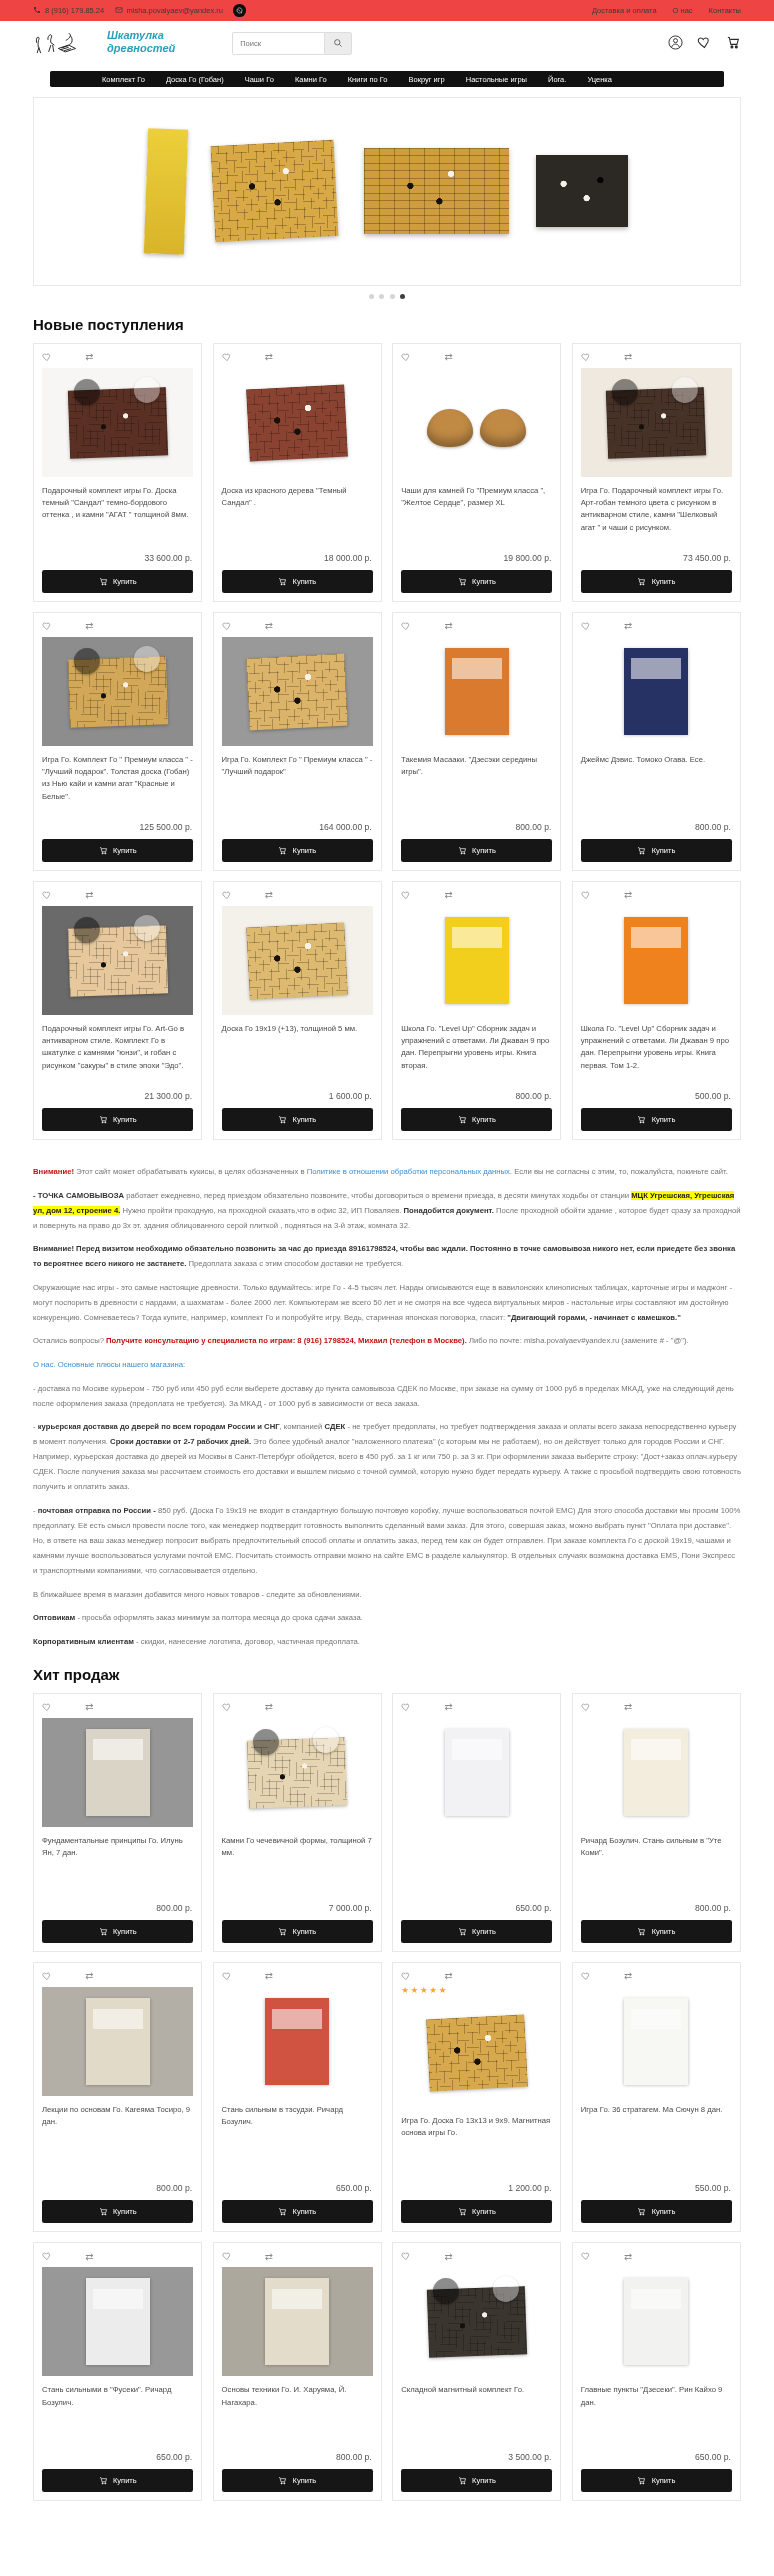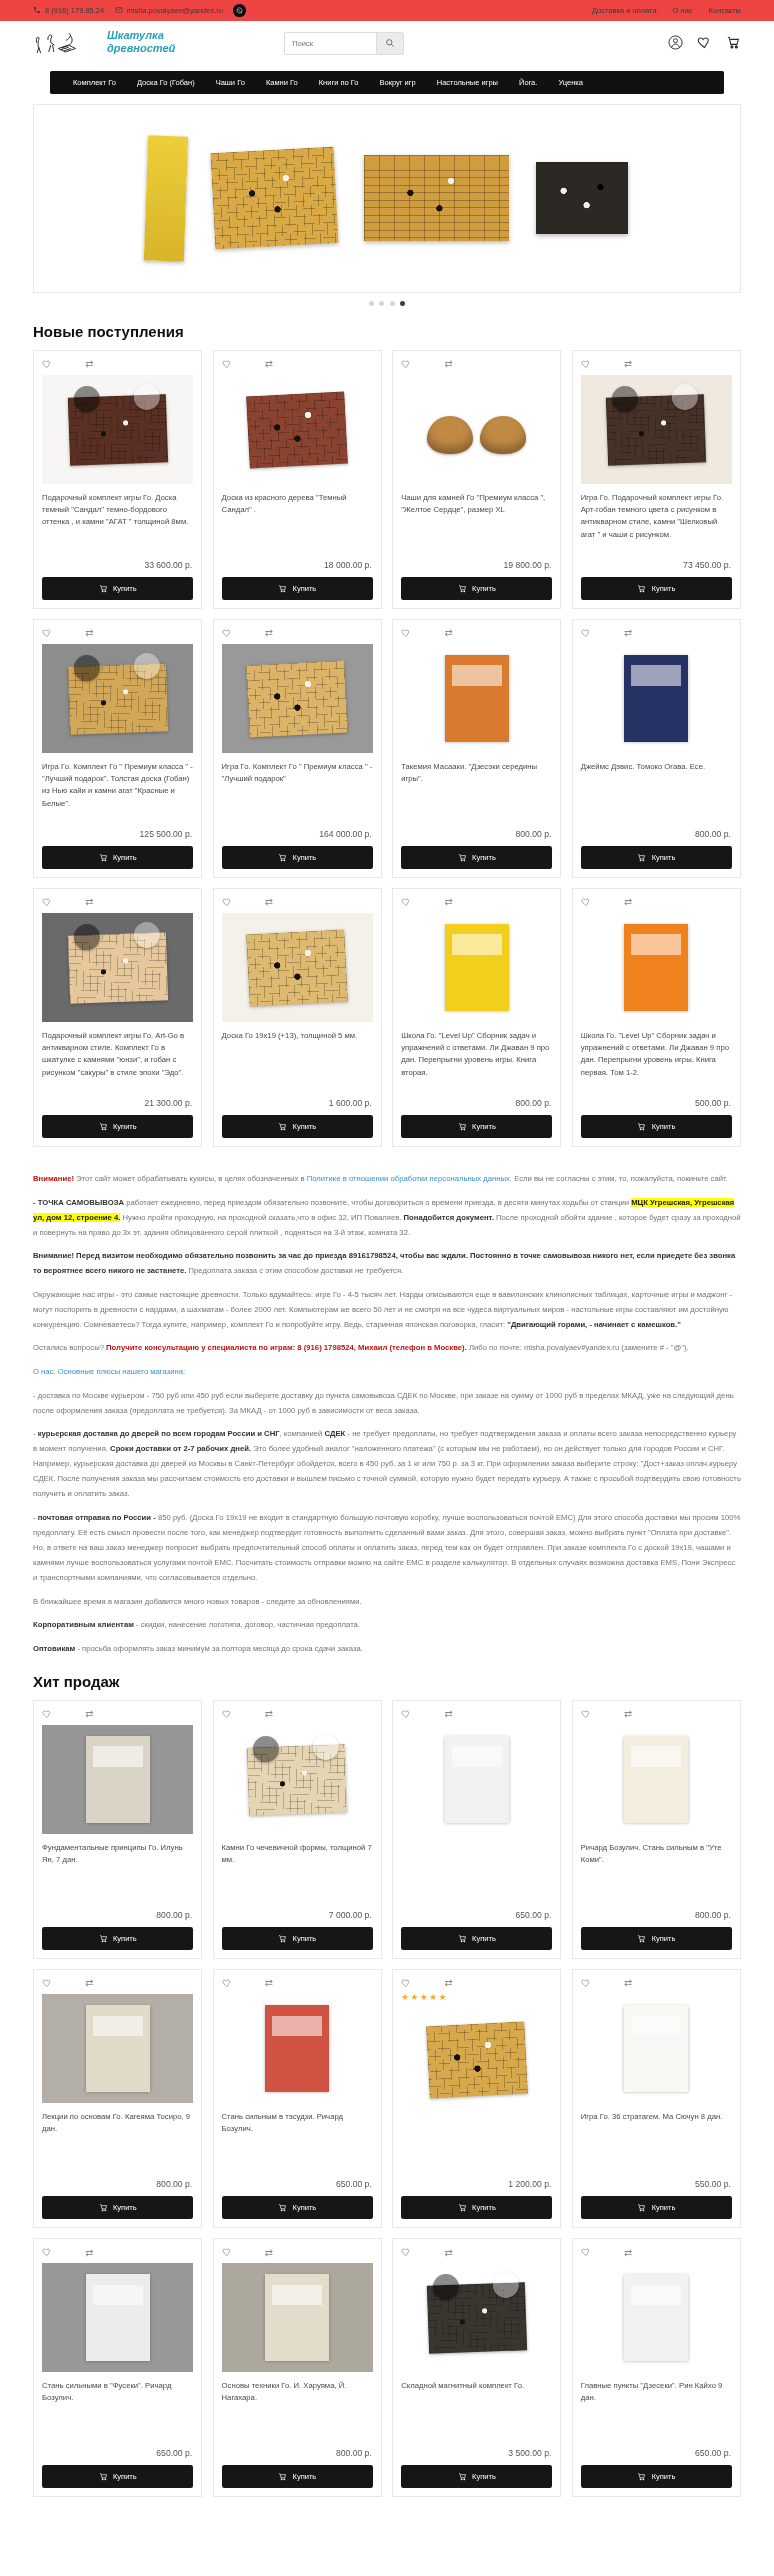--- a/index.html
+++ b/index.html
@@ -15,30 +15,30 @@
   .tb-item svg { width:8px; height:8px; }
   .wa-circle { width:12.6px; height:12.6px; border-radius:50%; background:#0d0d0d; display:flex; align-items:center; justify-content:center; }
   .wa-circle svg { width:6.9px; height:6.9px; }
   #topbar-links { display:flex; gap:16px;justify-content:flex-end; }
   #topbar-links a { color:#3a3a3a; }
 
   
   .header-inner { display:flex; align-items:center; height:45px; }
   .logo { display:flex; align-items:flex-start; gap:21px; }
   .logo-text { color:#26a0bd; font-size:11px; line-height:1.1; font-weight:bold; font-style:italic; }
-  .search { display:flex; margin-left:109px; }
+  .search { display:flex; margin-left:57px; }
   .search input { width:92px; height:23px; border:0.6px solid #ddd; border-right:none; border-radius:2.3px 0 0 2.3px; padding:0 6.9px; font-size:7.5px; color:#555; outline:none; }
   .search button { width:27.5px; height:23px; background:#ececec; border:0.6px solid #ddd; border-radius:0 2.3px 2.3px 0; cursor:pointer; display:flex; align-items:center; justify-content:center; }
   .hdr-icons { margin-left:auto; display:flex; align-items:center; gap:13.8px; }
   .hdr-icons .hic { cursor:pointer; }
   .hdr-icons svg { width:15px; height:15px; }
 
   
   .navbar { background:#111; margin:5.7px 17px 0; border-radius:1.7px; }
-  #nav-inner { display:flex; align-items:center; gap:21px; height:23px; padding:0 23px; }
+  #nav-inner { display:flex; align-items:center; gap:21px; height:16px; padding:0 23px;margin-left:29px; }
   .nav-item { color:#fff; font-size:7.5px; white-space:nowrap; cursor:pointer; }
 
   
   .hero { border:0.6px solid #e9e9e9; margin-top:9.2px; height:189px; background:#fff;
           display:flex; align-items:center; justify-content:center; gap:27.5px; }
   .hs { box-shadow:0 1.7px 4.6px rgba(0,0,0,.28); }
   .hs.box { width:40px; height:125px; background:linear-gradient(#eccf3b,#d8b429); transform:rotate(2deg); }
   .grid-tex { background-image:
       radial-gradient(circle at 32% 44%, #17110b 0 2.9px, transparent 3.4px),
       radial-gradient(circle at 60% 30%, #f8f4ea 0 2.9px, transparent 3.4px),
@@ -545,22 +545,22 @@
       <p><span class="red-b">Внимание!</span><span> Этот сайт может обрабатывать кукисы, в целях обозначенных в </span><span class="link">Политике в отношении обработки персональных данных</span><span>. Если вы не согласны с этим, то, пожалуйста, покиньте сайт.</span></p>
       <p><span class="b">-  ТОЧКА САМОВЫВОЗА</span><span> работает ежедневно, перед приездом обязательно позвоните, чтобы договориться о времени приезда,  в десяти минутах ходьбы от станции </span><span class="hl-b">МЦК Угрешская, Угрешская ул, дом 12, строение 4.</span><span> Нужно пройти проходную, на проходной сказать,что в офис 32, ИП Поваляев.  </span><span class="b">Понадобится документ.</span><span> После проходной обойти здание , которое будет сразу за проходной и повернуть на право  до 3х эт. здания облицованного серой плиткой , подняться на 3-й этаж,  комната 32.</span></p>
       <p><span class="b">Внимание! Перед визитом необходимо обязательно позвонить за час до приезда  89161798524, чтобы вас ждали. Постоянно в точке самовывоза никого нет, если приедете без звонка то вероятнее всего никого не застанете.</span><span> Предоплата заказа с этим способом доставки не требуется.</span></p>
       <p><span>Окружающие нас игры - это самые настоящие древности. Только вдумайтесь: игре Го - 4-5 тысяч лет. Нарды описываются еще в вавилонских клинописных таблицах, карточные игры и маджонг - могут поспорить в древности с нардами, а шахматам - более 2000 лет. Компьютерам же всего 50 лет и не смотря на все чудеса виртуальных миров - настольные игры составляют им достойную конкуренцию. Сомневаетесь? Тогда купите, например, комплект Го и попробуйте игру. Ведь, старинная японская поговорка, гласит: </span><span class="b">"Двигающий горами, - начинает с камешков."</span></p>
       <p><span>Остались вопросы? </span><span class="red-b">Получите консультацию у специалиста по играм: 8 (916) 1798524, Михаил (телефон в Москве).</span><span> Либо по почте: misha.povalyaev#yandex.ru (замените # - "@").</span></p>
       <p><span class="link">О нас</span><span>. </span><span class="link">Основные плюсы нашего магазина:</span></p>
       <p><span>- доставка по Москве курьером - 750 руб или 450 руб если выберете доставку до пункта самовывоза СДЕК по Москве, при заказе на сумму от 1000 руб в пределах МКАД, уже на следующий день после оформления заказа (предоплата не требуется). За МКАД - от 1000 руб в зависимости от веса заказа.</span></p>
       <p><span>- </span><span class="b">курьерская доставка до дверей по всем городам России и СНГ</span><span>, компанией </span><span class="b">СДЕК</span><span> - не требует предоплаты, но требует подтверждения заказа и оплаты всего заказа непосредственно курьеру в момент получения. </span><span class="b">Сроки доставки от 2-7 рабочих дней.</span><span> Это более удобный аналог "наложенного платежа" (с которым мы не работаем), но он действует только для городов России и СНГ. Например, курьерская доставка до дверей из Москвы в Санкт-Петербург обойдется, всего в 450 руб. за 1 кг или 750 р. за 3 кг. При оформлении заказа выберите строку: "Дост+заказ оплач.курьеру СДЕК. После получения заказа мы рассчитаем стоимость его доставки и вышлем письмо с точной суммой, которую нужно будет передать курьеру. А также с просьбой подтвердить свою готовность получить и оплатить заказ.</span></p>
       <p><span>- </span><span class="b">почтовая отправка по России -</span><span>  850 руб. (Доска Го 19x19 не входит в стандартную большую почтовую коробку, лучше воспользоваться почтой ЕМС)  Для этого способа доставки мы просим 100% предоплату. Её есть смысл провести после того, как менеджер подтвердит готовность выполнить сделанный вами заказ. Для этого, совершая заказ, можно выбрать пункт "Оплата при доставке". Но, в ответе на ваш заказ менеджер попросит выбрать предпочтительный способ оплаты и оплатить заказ, перед тем как он будет отправлен. При заказе комплекта Го с доской 19x19, чашами и камнями лучше воспользоваться услугами почтой ЕМС. Посчитать стоимость отправки можно на сайте ЕМС в разделе калькулятор. В отдельных случаях возможна доставка EMS, Пони Экспресс и транспортными компаниями, что согласовывается отдельно.</span></p>
       <p><span>В ближайшее время в магазин добавится много новых товаров - следите за обновлениями.</span></p>
+      <p><span class="b">Оптовикам</span><span> -  просьба оформлять заказ минимум за полтора месяца до срока сдачи заказа.</span></p>
       <p><span class="b">Корпоративным клиентам</span><span> - скидки, нанесение логотипа, договор, частичная предоплата.</span></p>
-      <p><span class="b">Оптовикам</span><span> -  просьба оформлять заказ минимум за полтора месяца до срока сдачи заказа.</span></p>
     </div>
 
   <h2 class="section-title">Хит продаж</h2>
   <div id="hit-grid" class="grid">
   <div class="card">
     <div class="card-icons">
       <span class="icon-btn">
         <svg viewBox="0 0 24 24" fill="none" stroke="#8a8a8a" stroke-width="1.7">
               <path d="M12 20s-7-4.6-9.3-8.8C1 7.9 2.7 4.8 5.8 4.8c2 0 3.3 1 4.2 2.5.9-1.5 2.2-2.5 4.2-2.5 3.1 0 4.8 3.1 3.1 6.4C15 15.4 12 20 12 20z"></path>
             </svg>
@@ -725,20 +725,21 @@
         <svg viewBox="0 0 24 24" fill="none" stroke="#8a8a8a" stroke-width="1.7">
               <path d="M12 20s-7-4.6-9.3-8.8C1 7.9 2.7 4.8 5.8 4.8c2 0 3.3 1 4.2 2.5.9-1.5 2.2-2.5 4.2-2.5 3.1 0 4.8 3.1 3.1 6.4C15 15.4 12 20 12 20z"></path>
             </svg>
       </span>
       <span class="icon-btn compare">⇄</span>
     </div>
     <div class="stars">★★★★★</div>
     <div class="pimg kind-board" style="--pbg: #ffffff; --pmain: #d8a84c;">
           <div class="shape"></div>
         </div>
+    <div class="card-title">Игра Го. Доска Го 13х13 и 9х9. Магнитная основа игры Го.</div>
     <div class="card-bottom">
       <div class="card-price">1 200.00 р.</div>
       <button class="buy-btn">
         <svg viewBox="0 0 24 24" fill="none" stroke="#fff" stroke-width="1.8">
               <path d="M3 4h2.2l2.5 11h9.8l2.3-8H7"></path>
               <circle cx="9.5" cy="19" r="1.6" fill="#fff"></circle>
               <circle cx="16.5" cy="19" r="1.6" fill="#fff"></circle>
             </svg>
         <span class="buy-label">Купить</span>
       </button>

